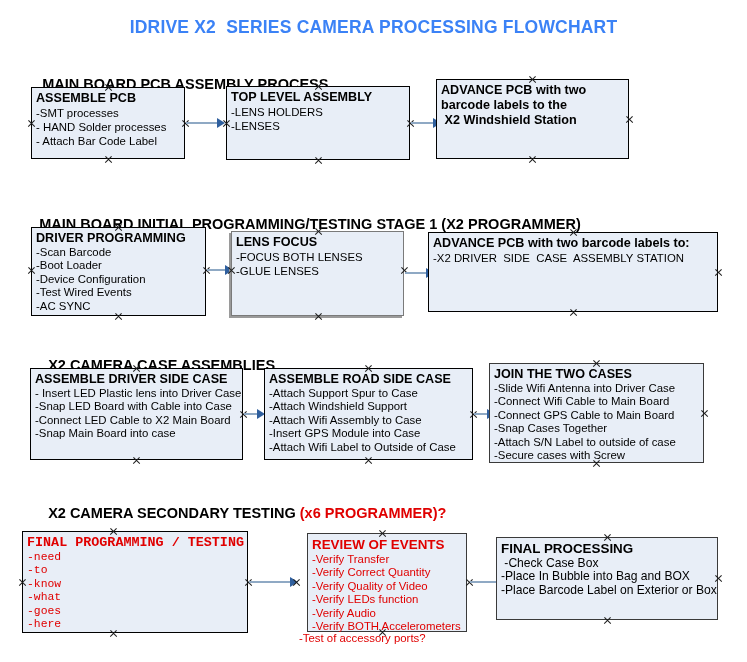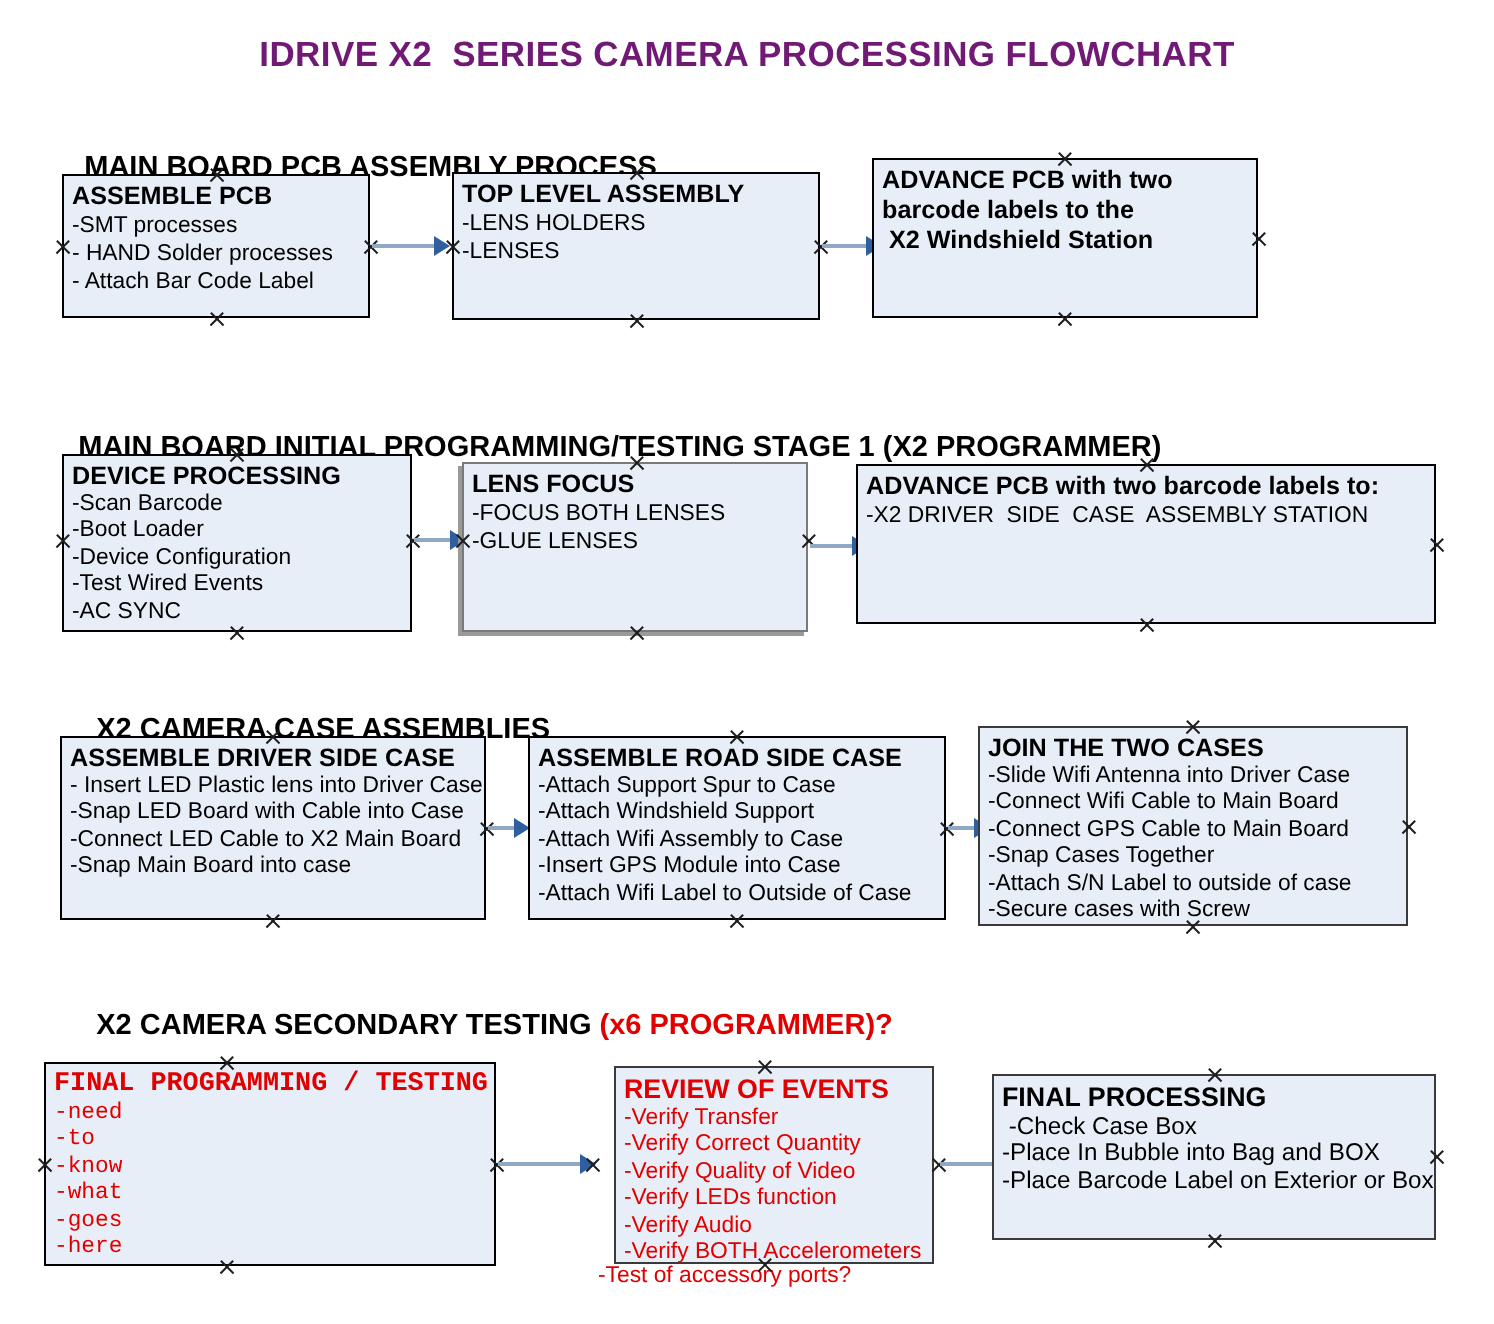--- a/index.html
+++ b/index.html
@@ -22,21 +22,21 @@
   }
   
   .doc-title {
     position: absolute;
     left: 0; top: 17px;
     width: 747px;
     text-align: center;
     font-size: 17.5px;
     font-weight: bold;
     letter-spacing: 0.2px;
-    color: #701a75;
+    color: #3b82f6;
     white-space: pre;
   }
   .section-title {
     position: absolute;
     font-size: 14.5px;
     font-weight: bold;
     color: #000000;
     white-space: pre;
   }
   .section-title .accent {
@@ -181,21 +181,21 @@
   </div>
   <div class="handle" style="left:532px; top:79px;"></div>
   <div class="handle" style="left:532px; top:159px;"></div>
   <div class="handle" style="left:629px; top:119px;"></div>
 
   <div class="section-title" style="left:23px; top:200px;">
     <span>MAIN BOARD INITIAL PROGRAMMING/TESTING STAGE 1 (X2 PROGRAMMER)</span>
   </div>
 
   <div class="node" style="left:31px; top:227px; width:175px; height:89px;">
-    <div class="node-title">DEVICE PROCESSING</div>
+    <div class="node-title">DRIVER PROGRAMMING</div>
     <div class="node-line tight">-Scan Barcode</div>
     <div class="node-line tight">-Boot Loader</div>
     <div class="node-line tight">-Device Configuration</div>
     <div class="node-line tight">-Test Wired Events</div>
     <div class="node-line tight">-AC SYNC</div>
   </div>
   <div class="handle" style="left:118px; top:227px;"></div>
   <div class="handle" style="left:118px; top:316px;"></div>
   <div class="handle" style="left:31px; top:270px;"></div>
   <div class="handle" style="left:206px; top:270px;"></div>

